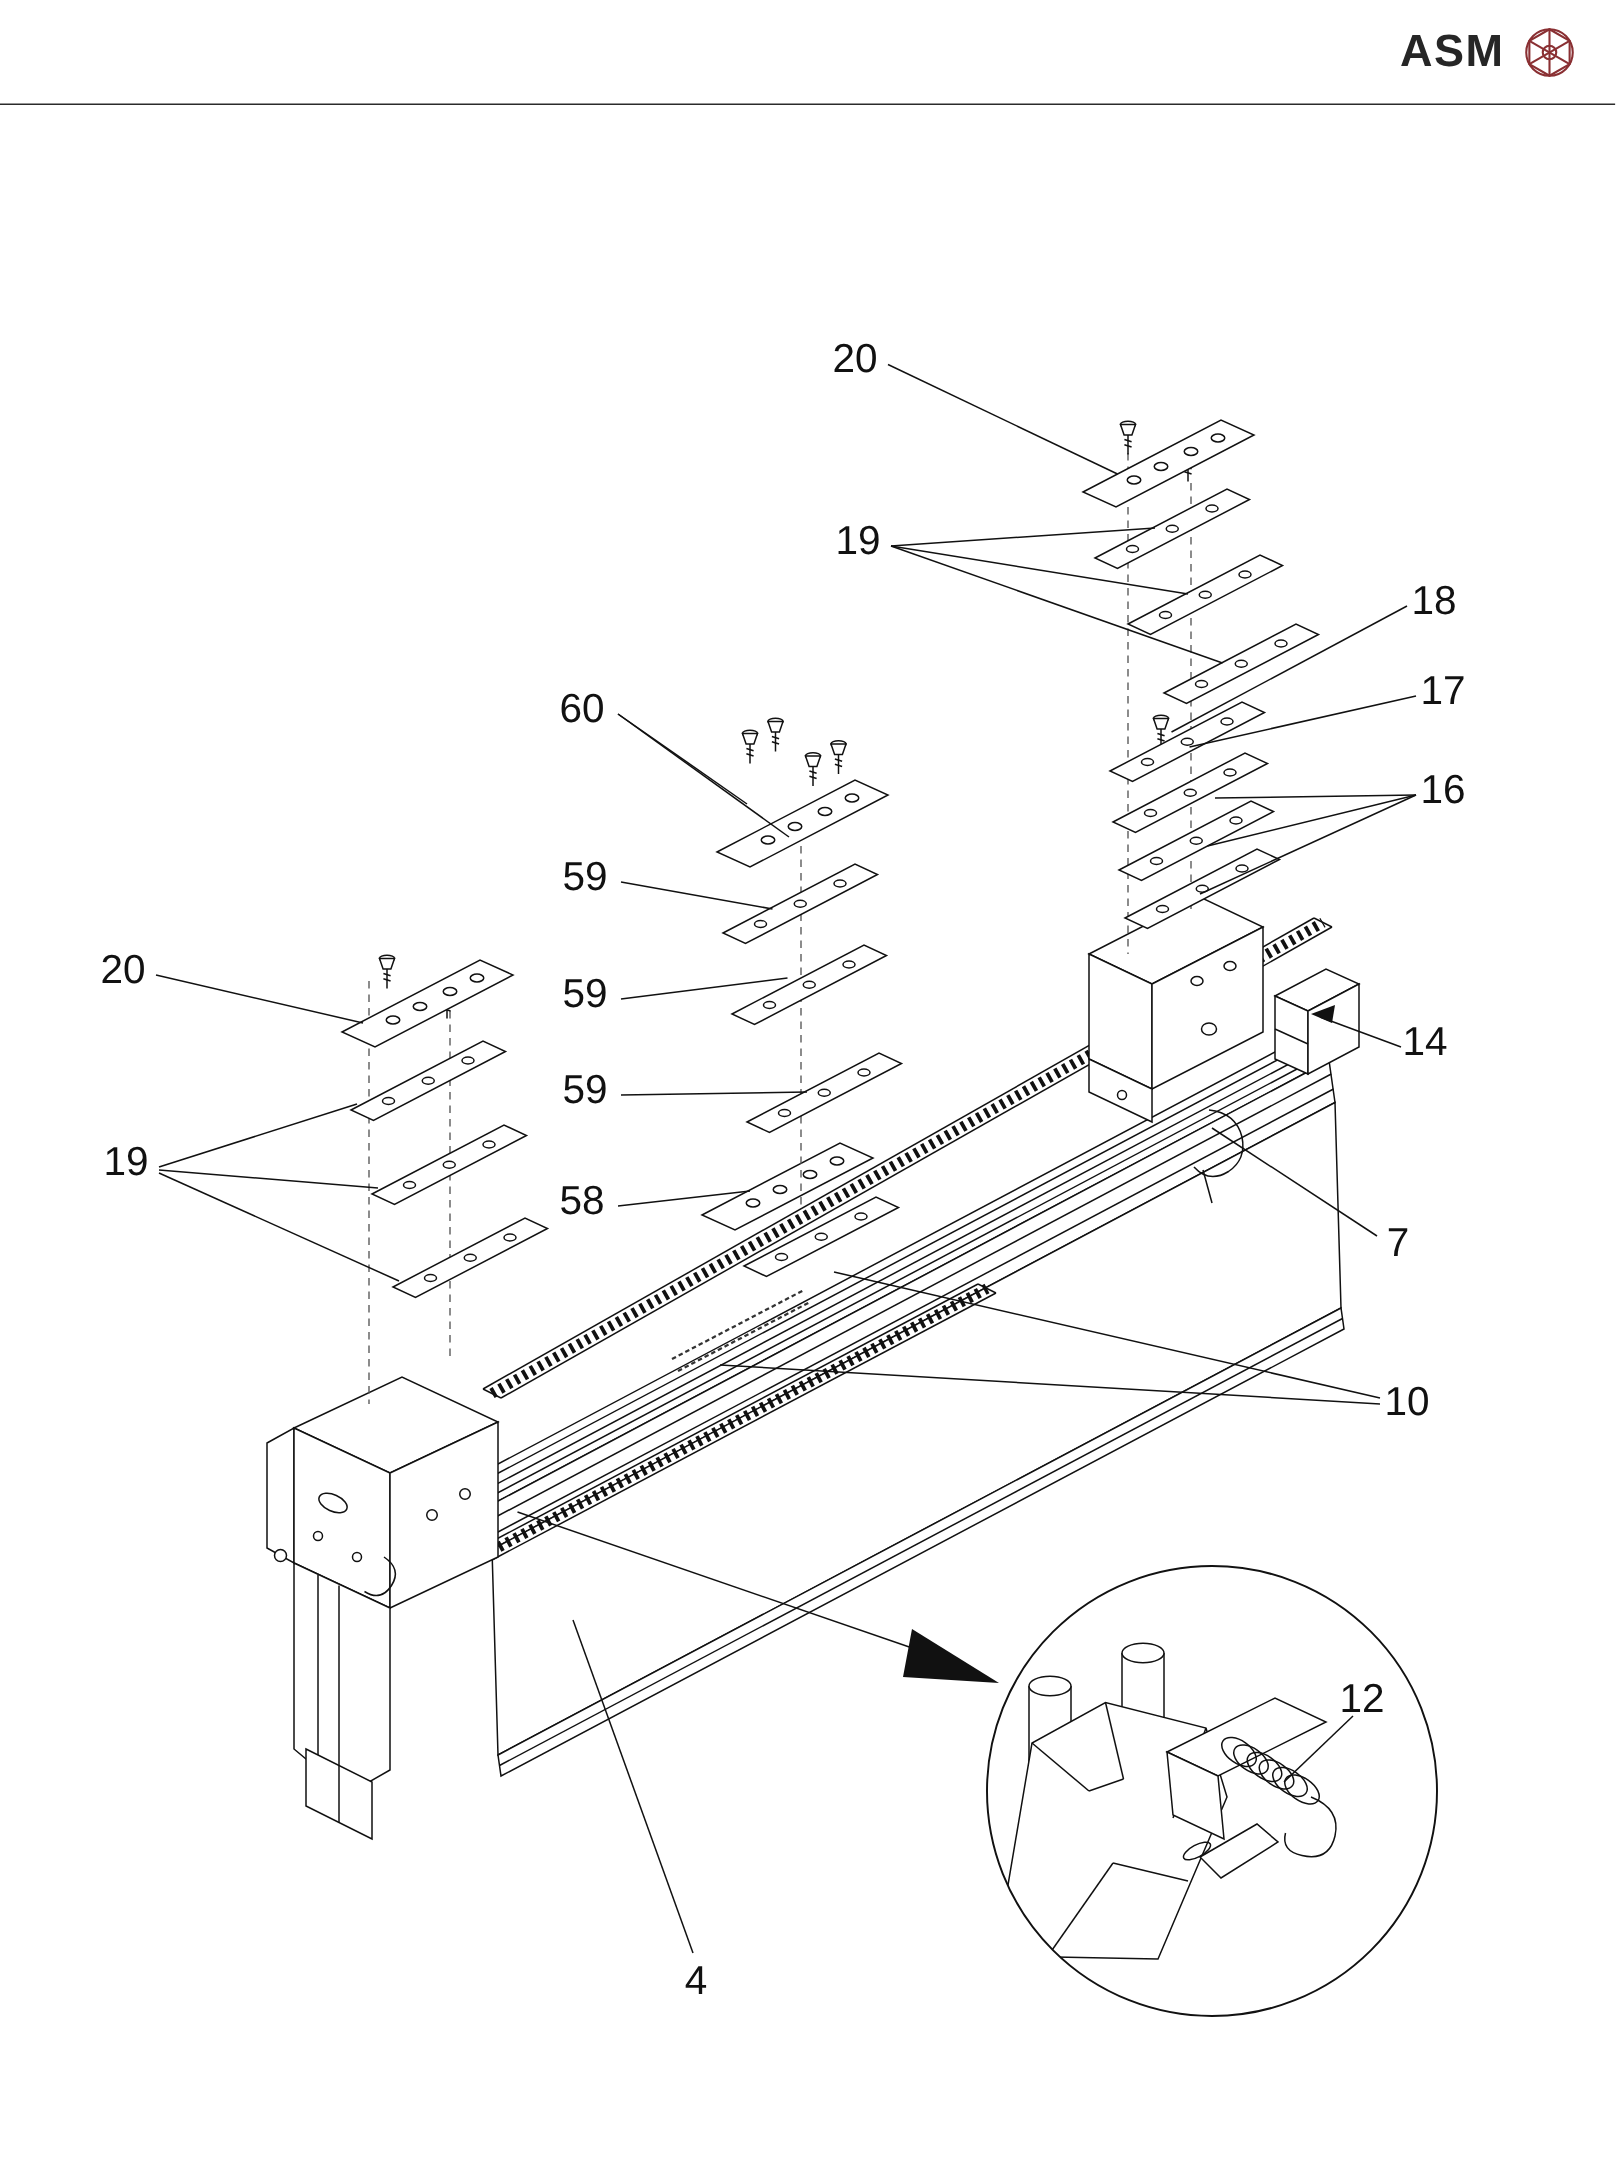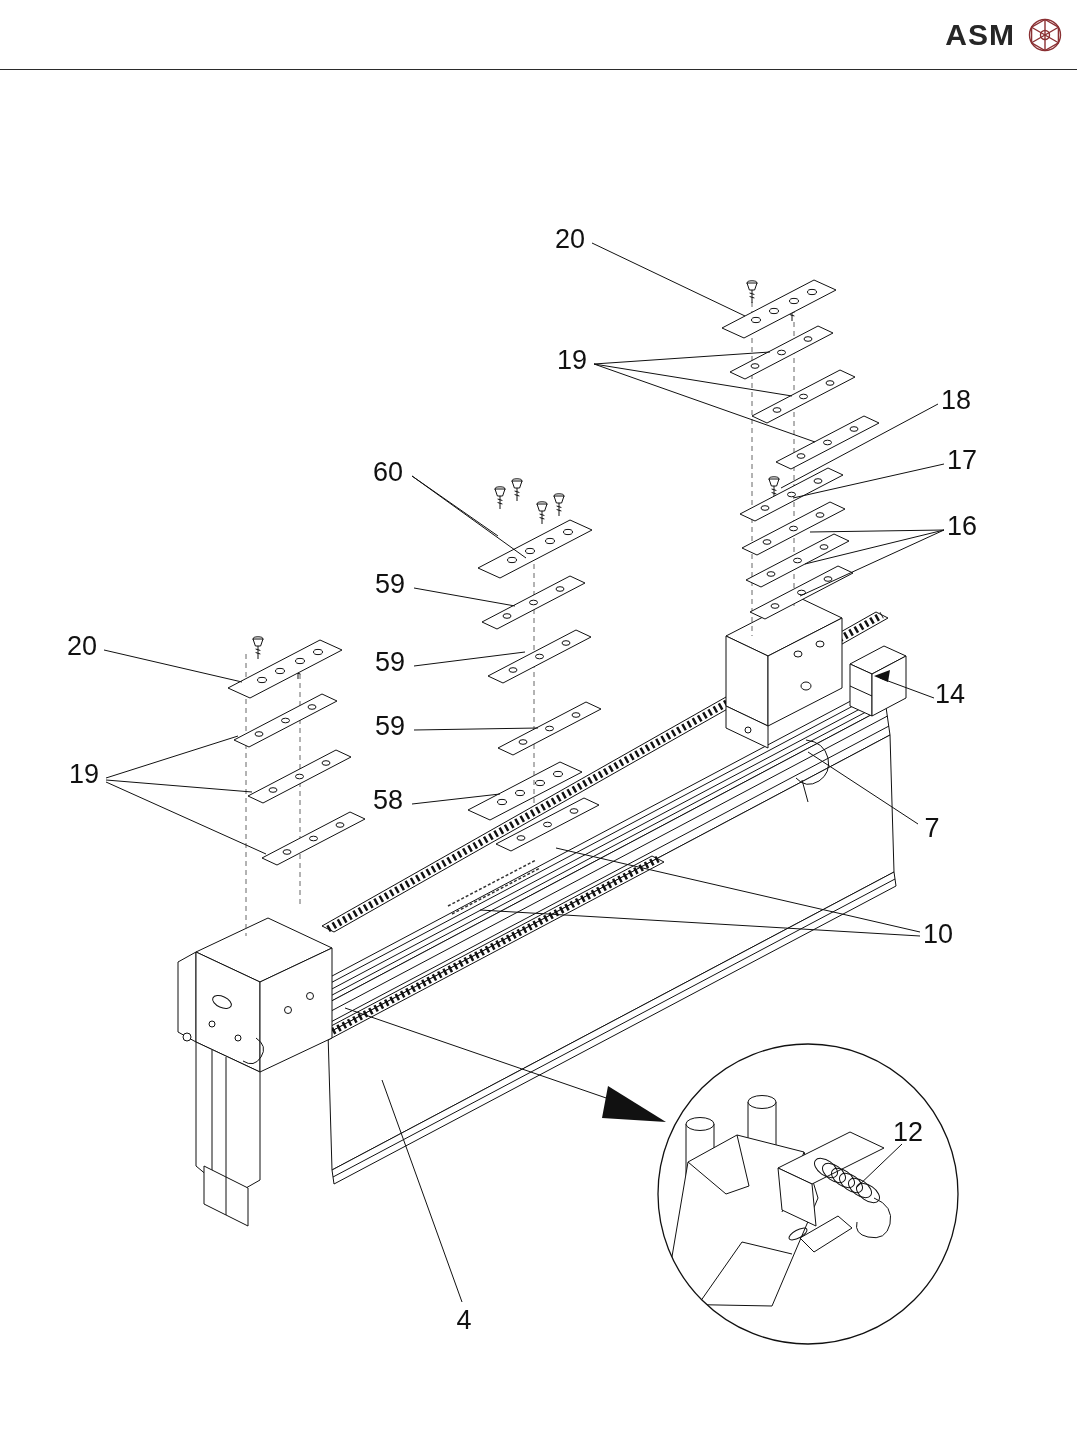--- a/index.html
+++ b/index.html
@@ -1,20 +1,20 @@
 <!DOCTYPE html>
 <html><head>
 <meta charset="utf-8">
 <style>
   html,body{margin:0;padding:0;background:#ffffff;}
   .page{position:relative;width:1077px;height:1449px;background:#fff;overflow:hidden;
         font-family:"Liberation Sans",sans-serif;}
   .header{position:absolute;top:0;left:0;width:1077px;height:70px;
           border-bottom:1px solid #2b2b2b;display:flex;align-items:center;
-          justify-content:flex-end;gap:10px;padding-right:12px;box-sizing:border-box;z-index:5;}
+          justify-content:flex-end;gap:10px;padding-right:24px;box-sizing:border-box;z-index:5;}
   .logo-text{font-weight:bold;font-size:30px;letter-spacing:1px;color:#262626;}
   .diagram-svg{position:absolute;top:0;left:0;z-index:1;}
   .callout{font-size:27px;fill:#111;font-family:"Liberation Sans",sans-serif;}
   .ln{stroke:#111;fill:none;stroke-width:1;}
   .lnw{stroke:#111;fill:#fff;stroke-width:1;}
   .leader{stroke:#111;stroke-width:1;fill:none;}
   .dash{stroke:#555;stroke-width:0.9;fill:none;stroke-dasharray:5 4;}
   .teeth{stroke:#111;stroke-width:7;fill:none;stroke-dasharray:2.5 3.5;}
   .txtmark{stroke:#333;stroke-width:1.5;fill:none;stroke-dasharray:3 2;}
 </style>

